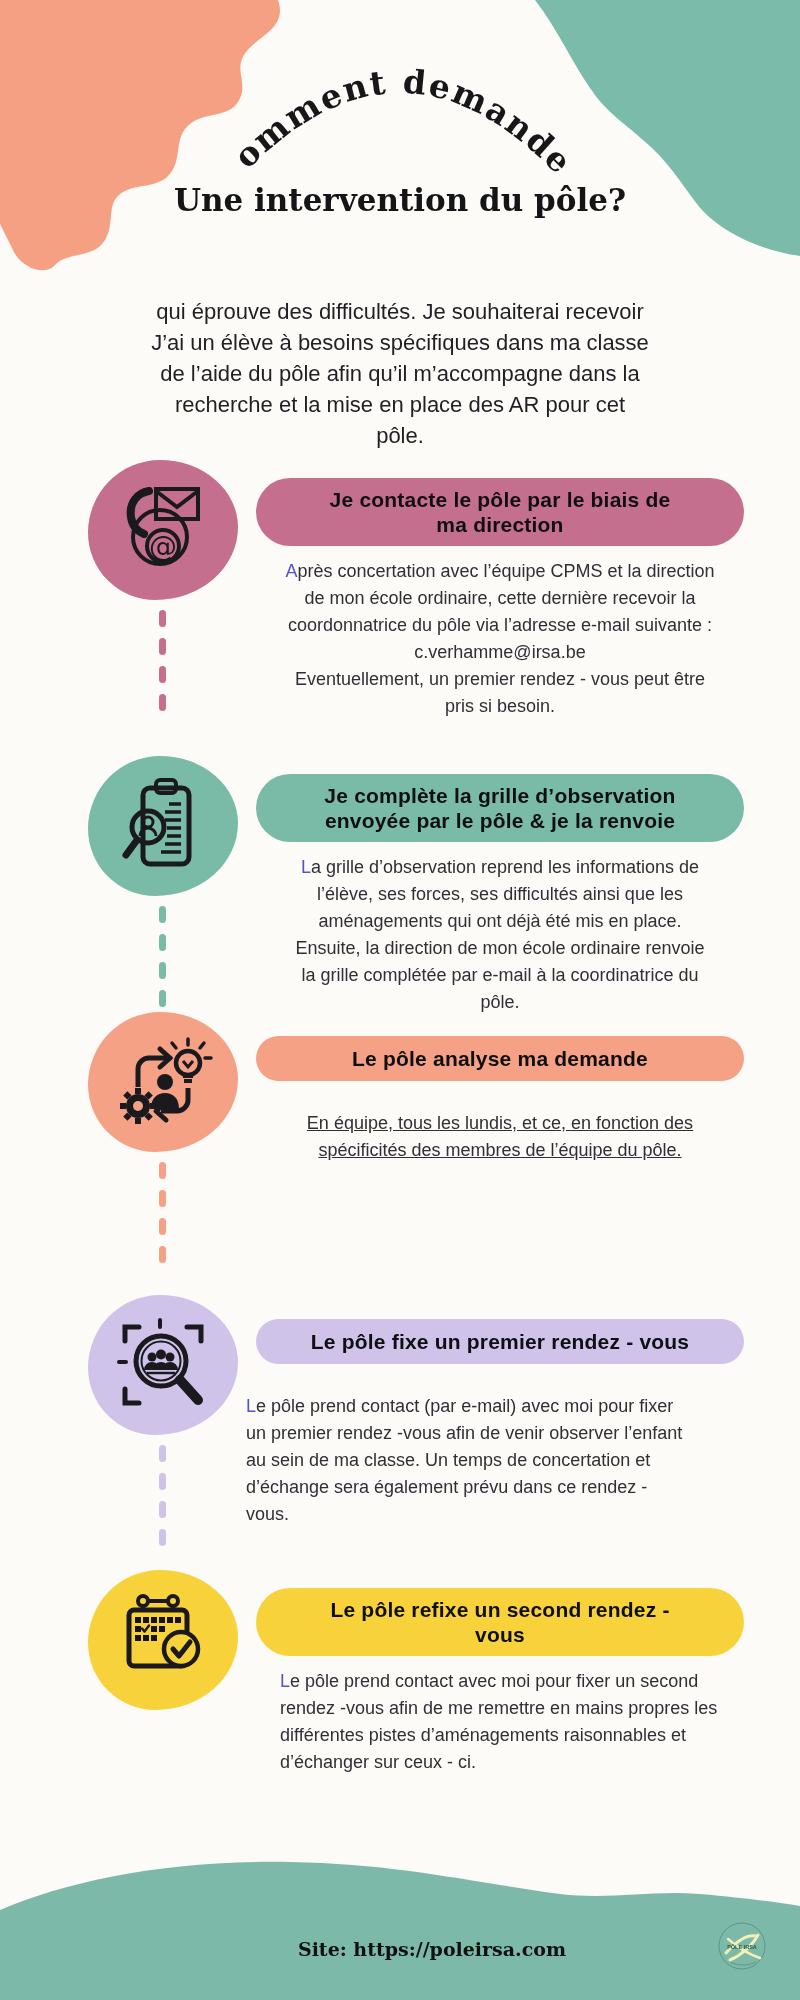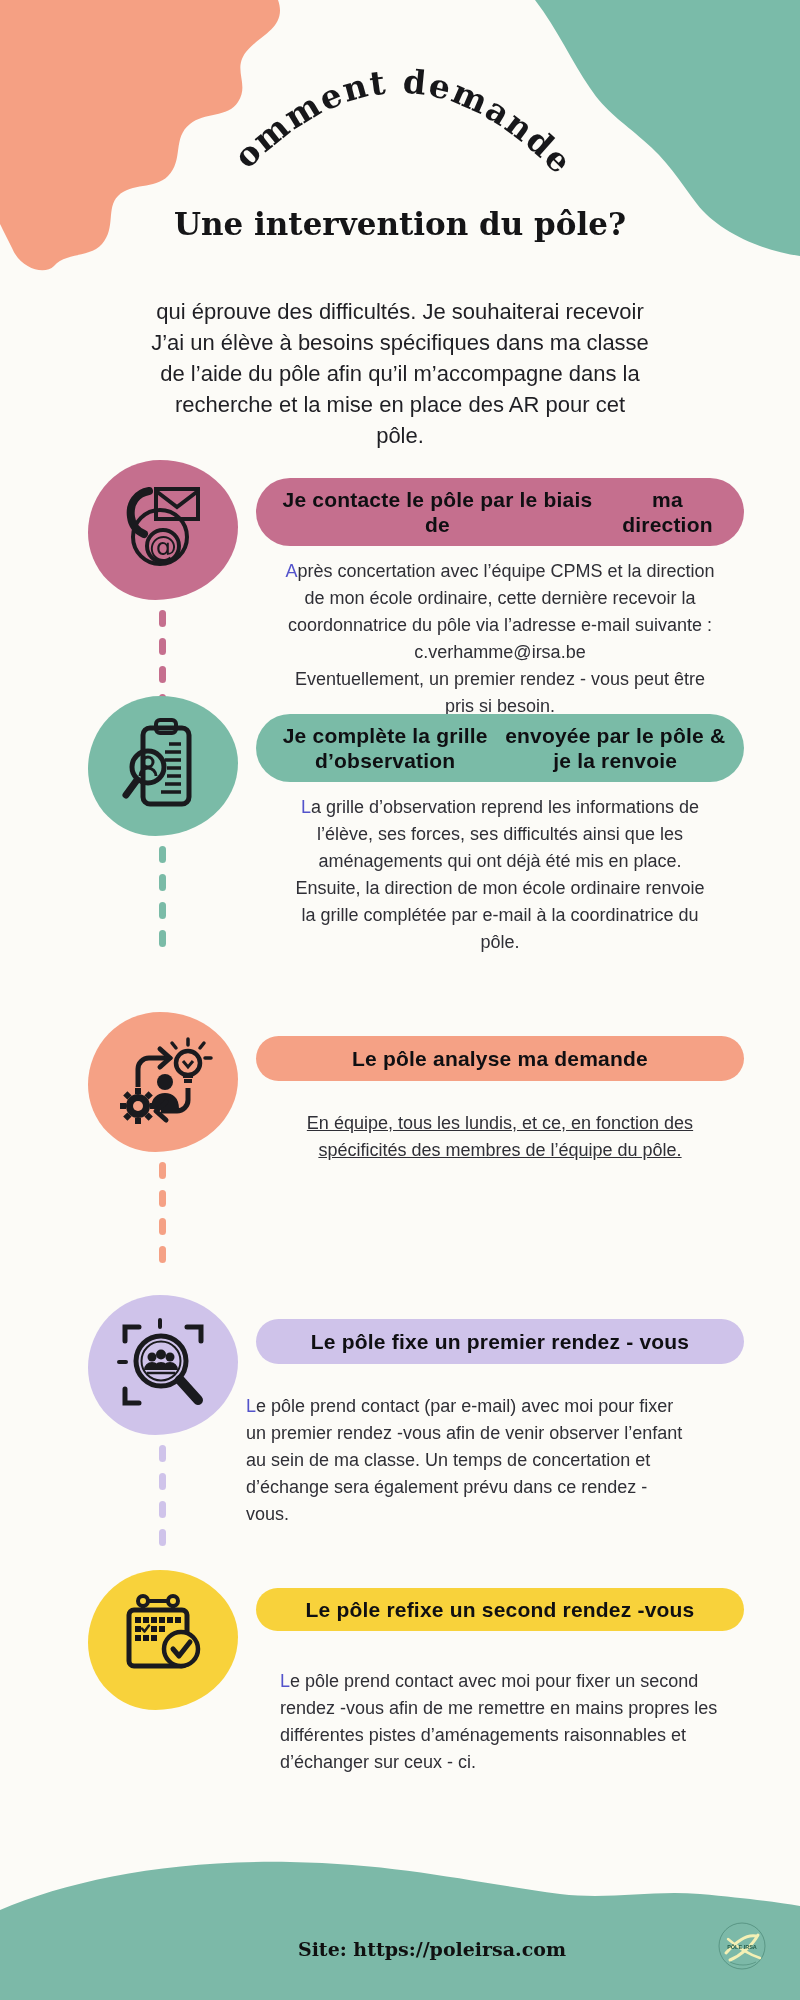--- a/index.html
+++ b/index.html
@@ -5,33 +5,33 @@
   html,body{margin:0;padding:0;}
   .canvas{position:relative;width:800px;height:2000px;background:#FCFBF7;overflow:hidden;
           font-family:"Liberation Sans",sans-serif;}
   
   .blob-tl{position:absolute;left:0;top:0;width:320px;height:340px;}
   .blob-tr{position:absolute;right:0;top:0;width:280px;height:270px;}
   
   .arc-title-svg{position:absolute;left:190px;top:34px;width:420px;height:150px;}
   .arc-text{font-family:"DejaVu Serif",serif;font-weight:700;font-size:33px;letter-spacing:2px;fill:#17171A;}
   .subtitle{position:absolute;top:182px;left:0;width:800px;text-align:center;
-            font-family:"DejaVu Serif",serif;font-weight:700;font-size:31px;color:#151517;margin-top:24px;}
+            font-family:"DejaVu Serif",serif;font-weight:700;font-size:31px;color:#151517;}
   .intro{position:absolute;top:296px;left:90px;width:620px;text-align:center;
          font-size:22px;line-height:31px;color:#1F1F24;}
   
   .step{position:absolute;left:0;width:800px;height:300px;}
   .blob{position:absolute;left:88px;top:0;width:150px;height:140px;background:var(--c);
         border-radius:48% 52% 55% 45% / 52% 48% 52% 48%;
         display:flex;align-items:center;justify-content:center;}
   .blob svg{width:100px;height:100px;}
   .dashes{position:absolute;left:159px;top:150px;display:flex;flex-direction:column;gap:11px;}
   .dash{width:7px;height:17px;border-radius:4px;background:var(--c);}
   .pill{position:absolute;left:256px;top:18px;width:488px;box-sizing:border-box;background:var(--c);
-        border-radius:34px;padding:9px 14px;display:flex;flex-direction:row;align-items:center;justify-content:center;
+        border-radius:34px;padding:9px 14px;display:flex;flex-direction:column;align-items:center;justify-content:center;
         font-weight:700;font-size:21px;line-height:25px;letter-spacing:.2px;color:#0F0F12;text-align:center;}
   .pill--single{top:24px;padding:10px 14px;}
   .body{position:absolute;left:246px;top:98px;width:508px;font-size:18px;line-height:27px;color:#2F2F36;}
   .lead{color:var(--accent,#5353CB);}
   
   .footer-svg{position:absolute;left:0;top:1838px;width:800px;height:162px;}
   .footer-site{position:absolute;top:1938px;left:32px;width:800px;text-align:center;
                font-family:"DejaVu Serif",serif;font-weight:700;font-size:19px;color:#101010;}
   .logo{position:absolute;left:716px;top:1920px;width:52px;height:52px;}
 </style>
@@ -89,21 +89,21 @@
         </div>
     <div class="body" style="text-align: center;">
           <div><span class="lead">A</span>près concertation avec l’équipe CPMS et la direction</div>
           <div>de mon école ordinaire, cette dernière recevoir la</div>
           <div>coordonnatrice du pôle via l’adresse e-mail suivante :</div>
           <div>c.verhamme@irsa.be</div>
           <div>Eventuellement, un premier rendez - vous peut être</div>
           <div>pris si besoin.</div>
         </div>
   </div>
-      <div class="step" style="top: 696px; --c: #7ABBA7;">
+      <div class="step" style="top: 756px; --c: #7ABBA7;">
     <div class="blob">
           <svg viewBox="0 0 100 100" fill="none" stroke="#1A1A1E" stroke-width="5">
     <rect x="30" y="12" width="46" height="76" rx="7"></rect>
     <rect x="43" y="4" width="20" height="13" rx="4" stroke-width="4"></rect>
     <path d="M56,28 H68 M52,36 H68 M52,44 H68 M54,52 H68 M54,60 H68 M52,68 H68 M48,76 H68" stroke-width="3.5"></path>
     <circle cx="35" cy="51" r="16"></circle>
     <circle cx="35" cy="46" r="5" stroke-width="3"></circle>
     <path d="M27,60 a8,8 0 0,1 16,0" stroke-width="3"></path>
     <path d="M24,64 L13,79" stroke-width="7" stroke-linecap="round"></path>
   </svg>

